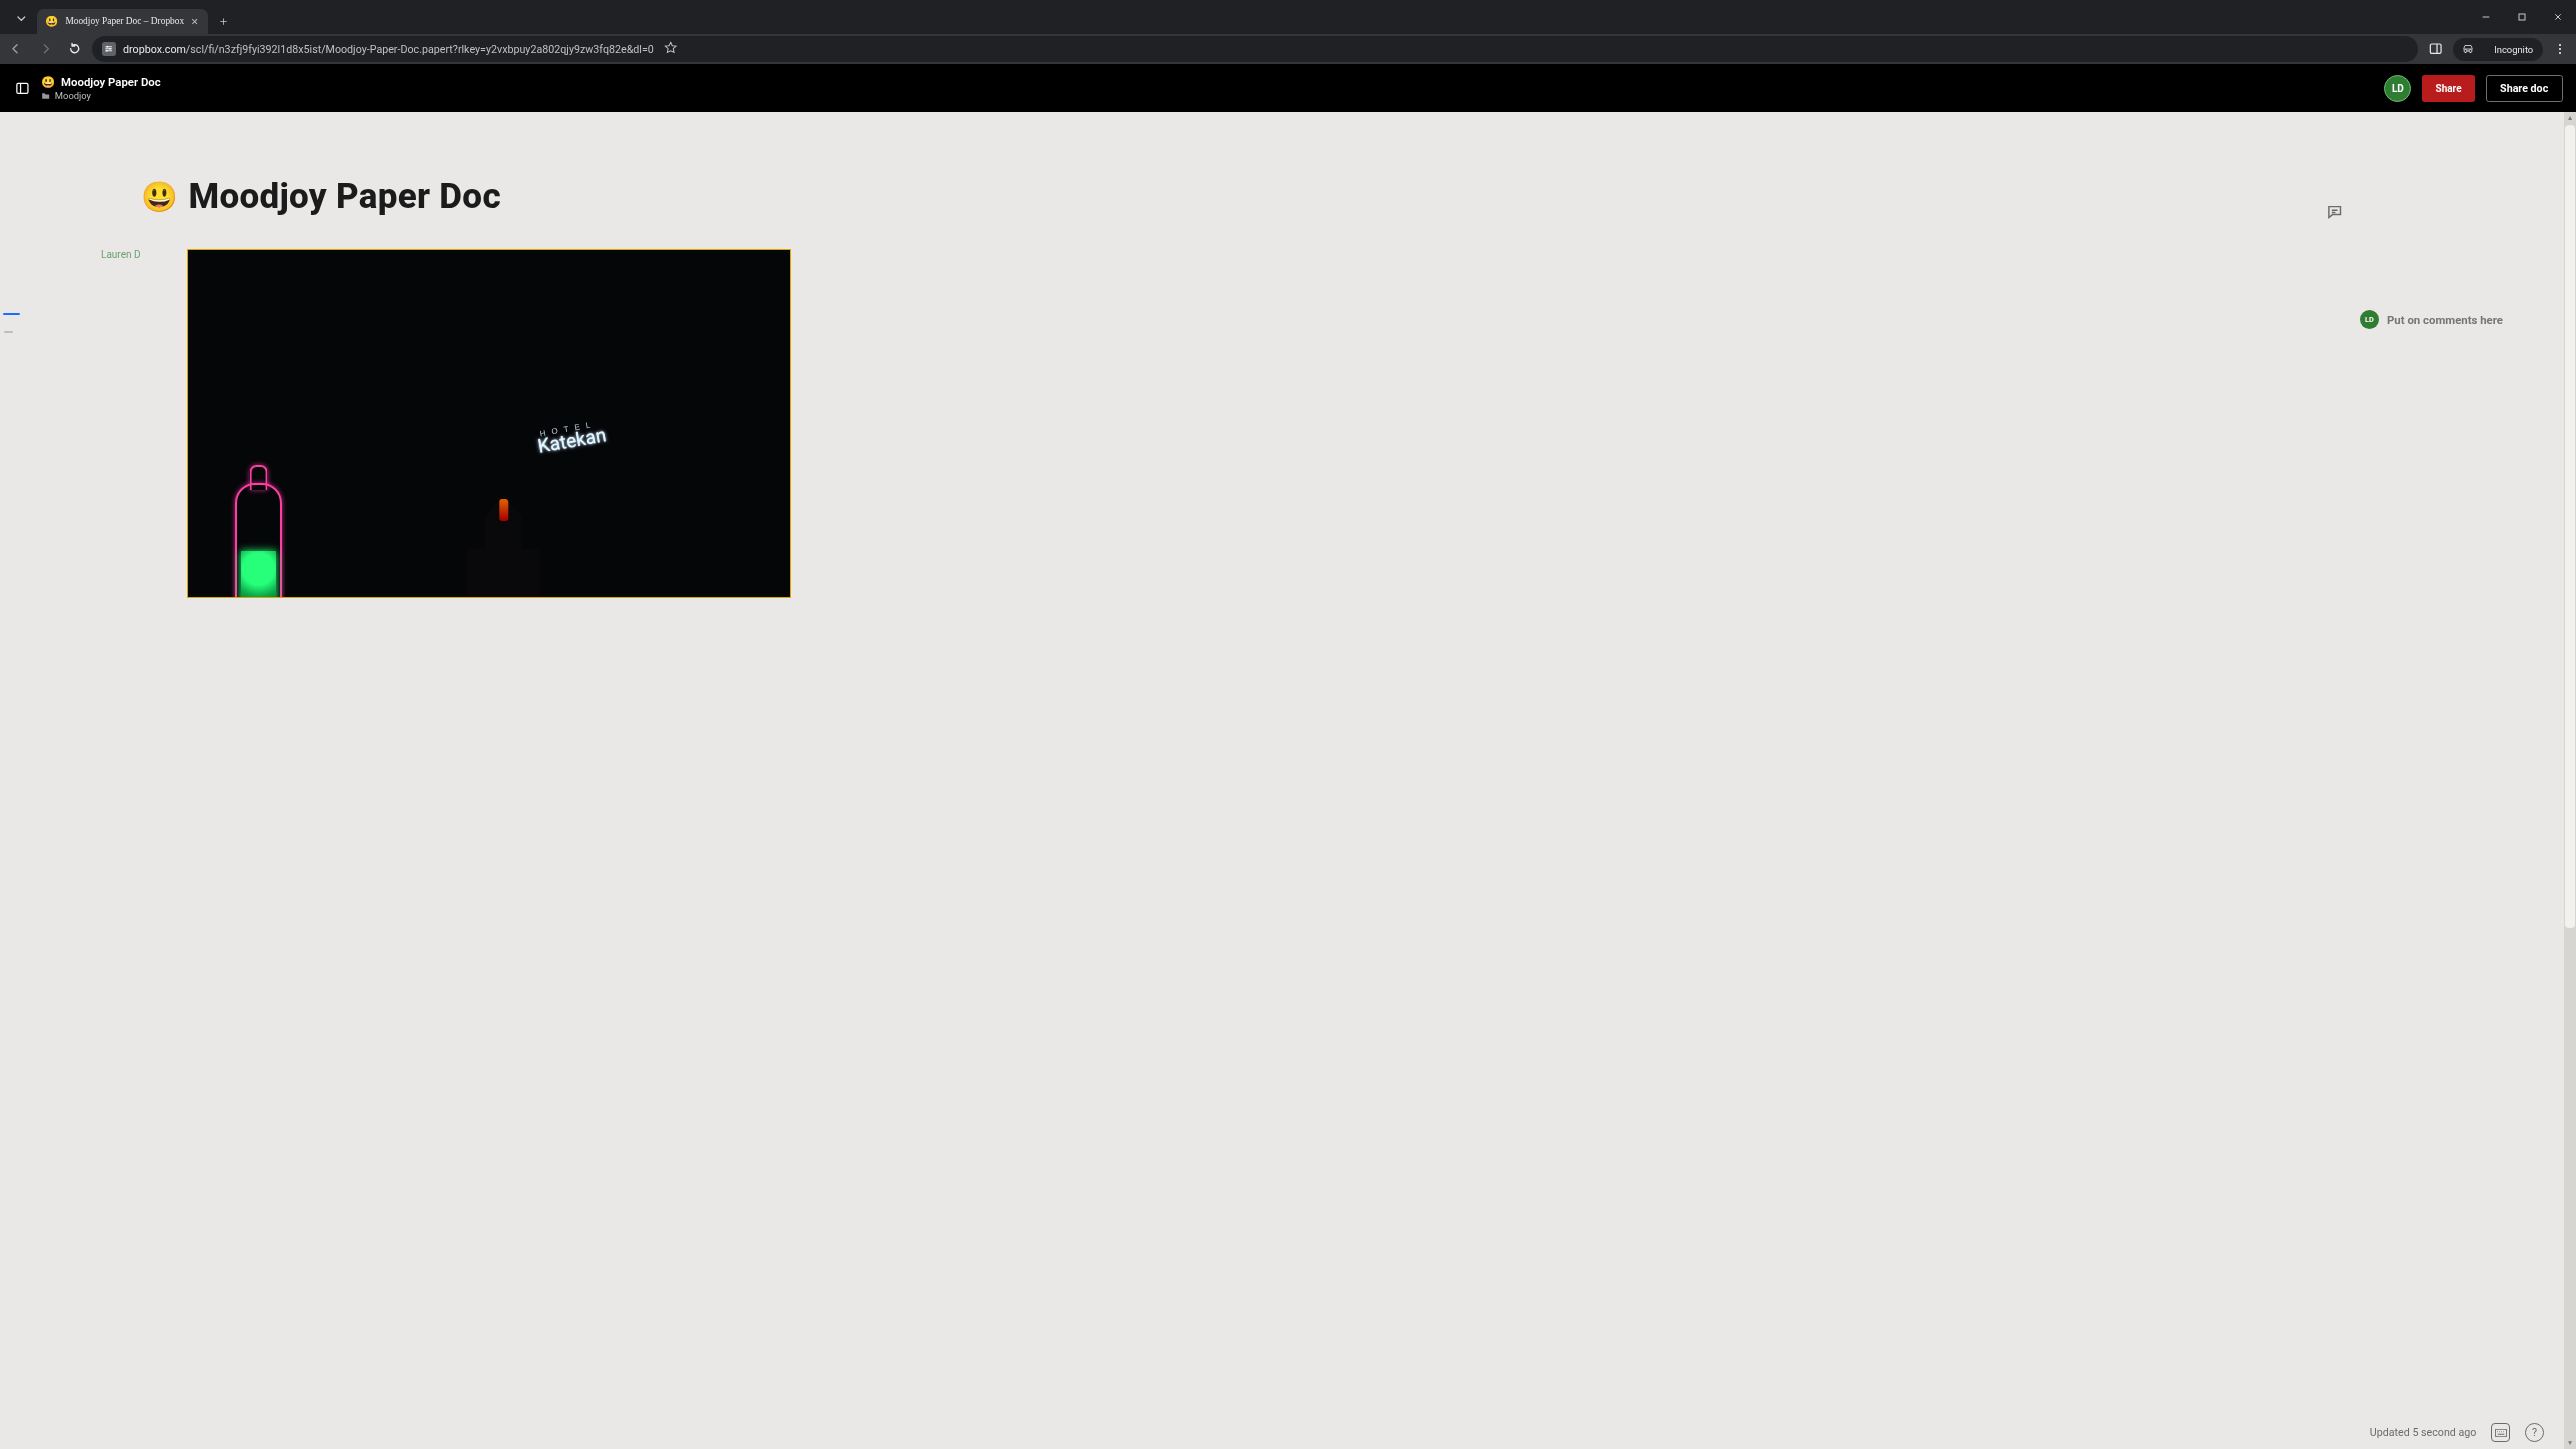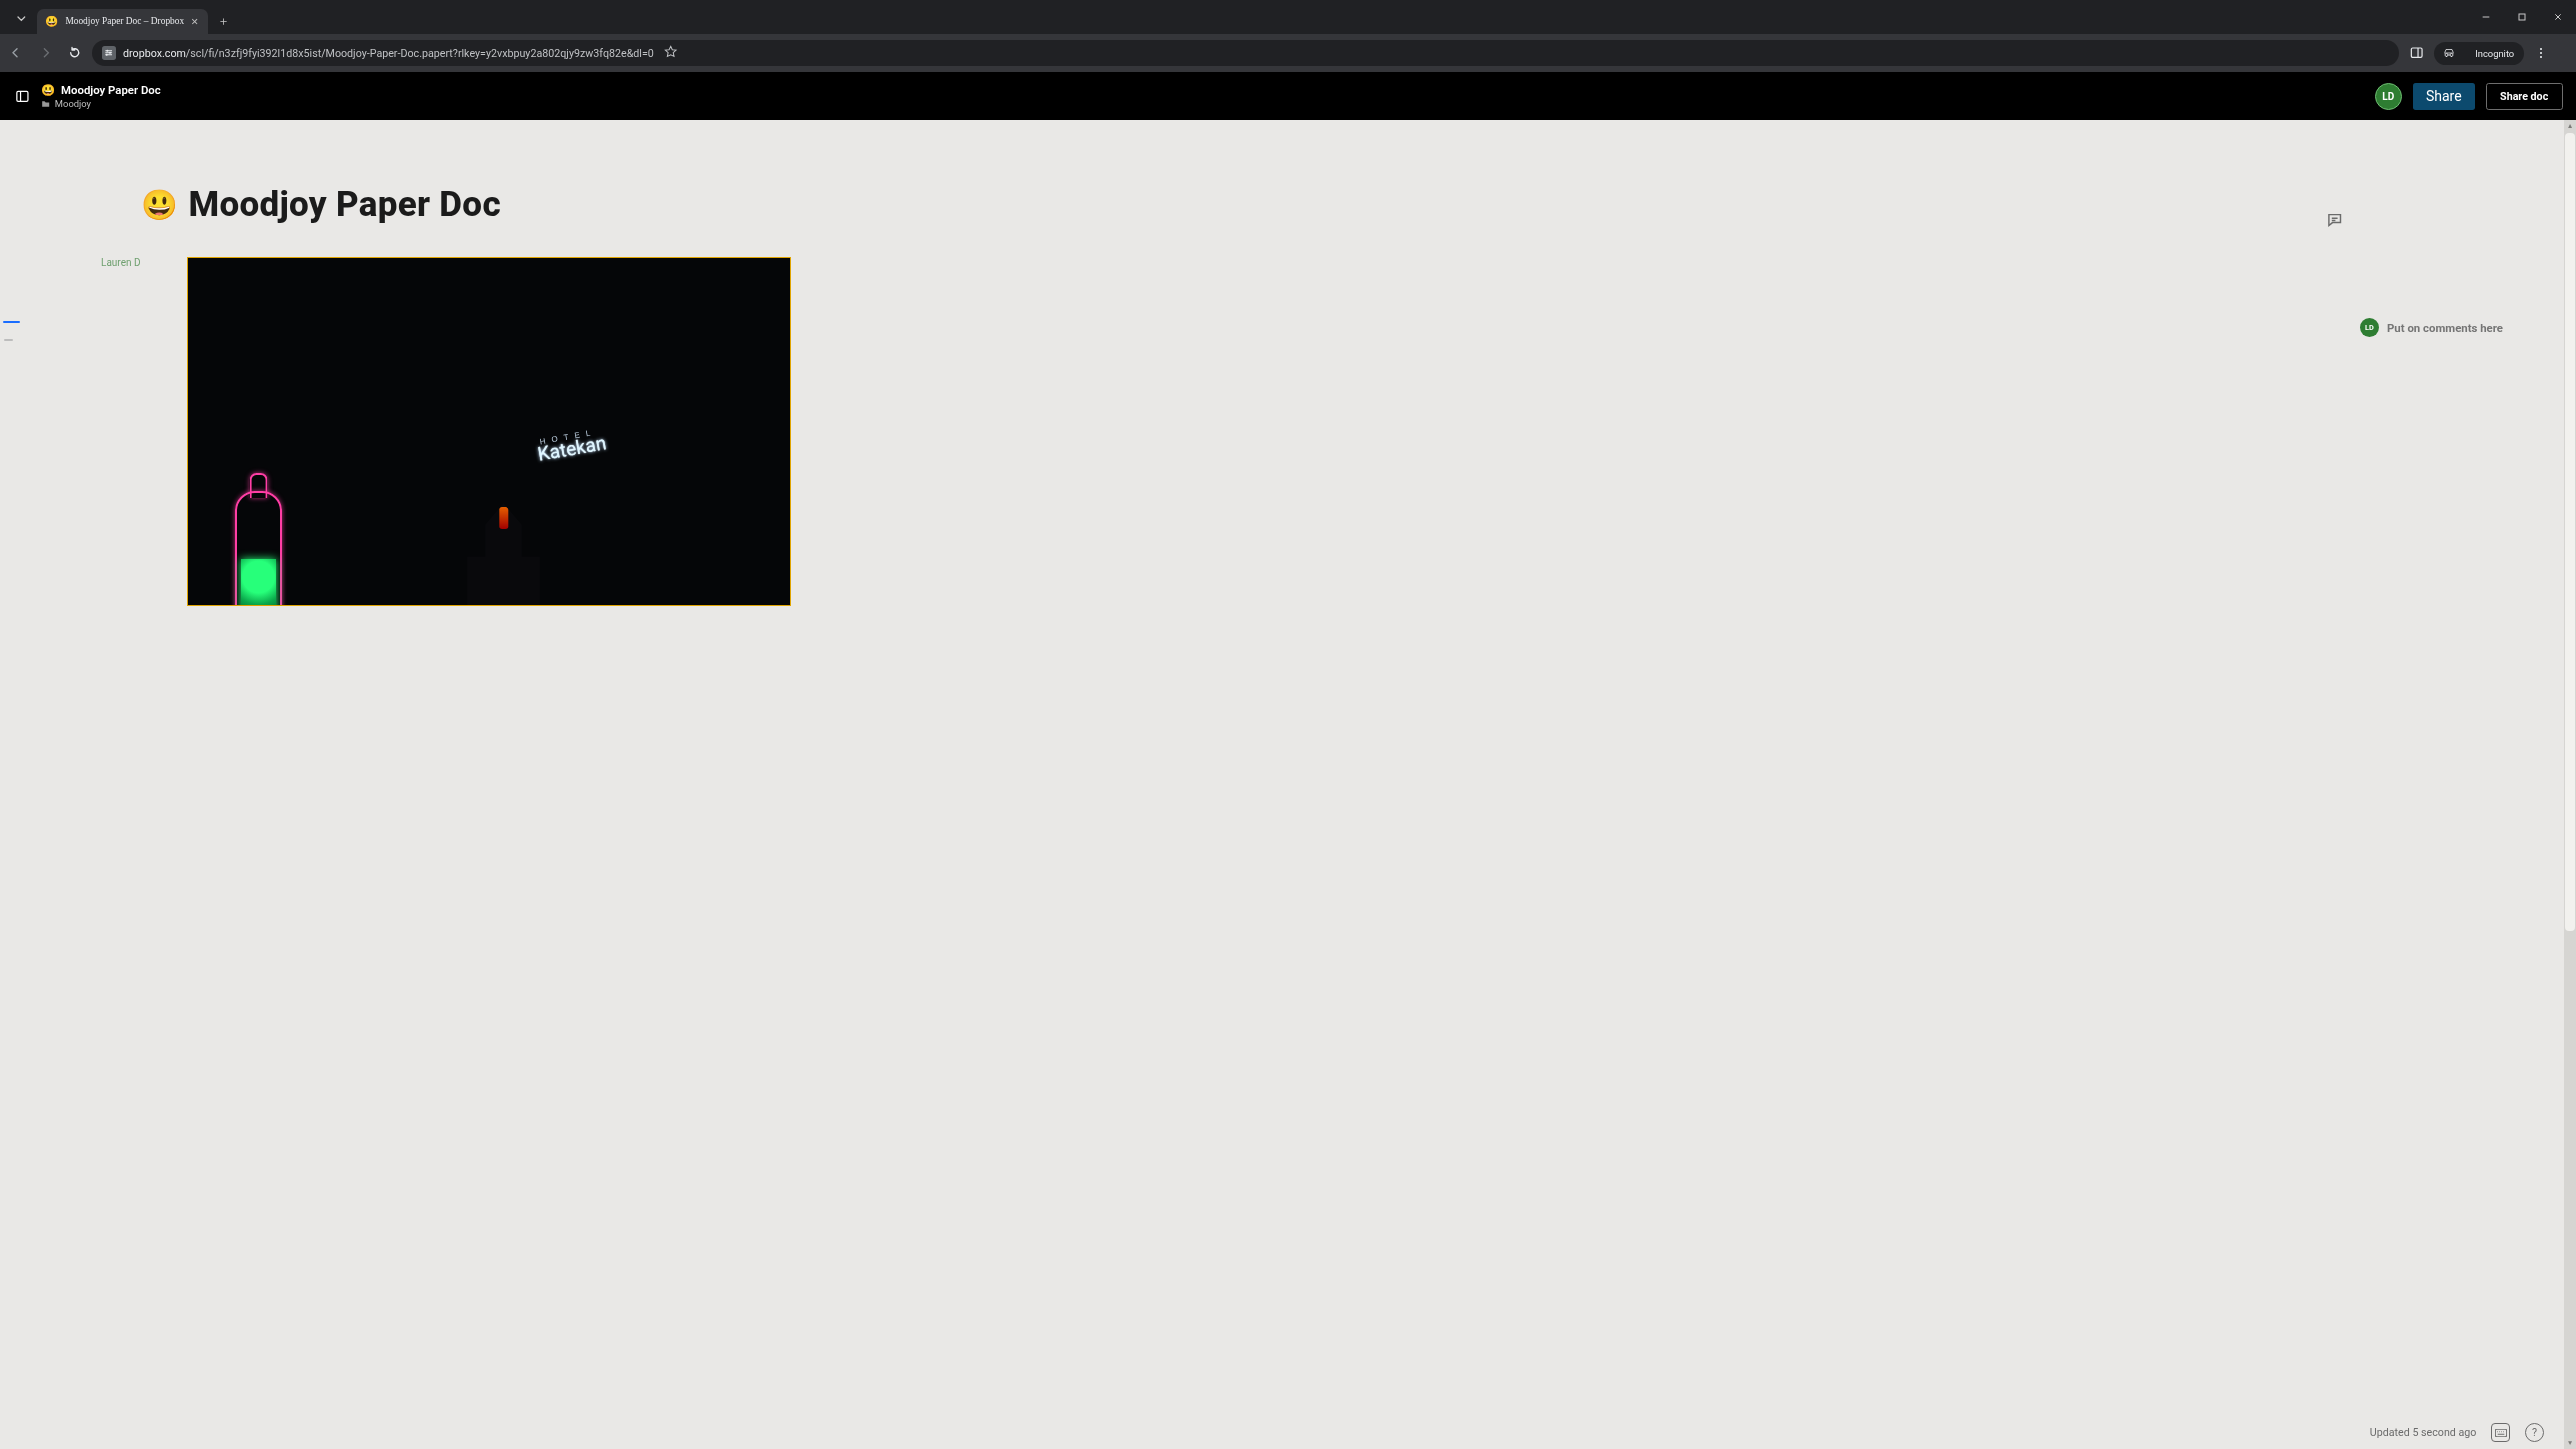--- a/index.html
+++ b/index.html
@@ -30,22 +30,22 @@
     }
     .window-controls {
       margin-left:auto; display:flex; align-items:center; height:100%;
     }
     .window-controls div {
       width:36px;height:100%;display:flex;align-items:center;justify-content:center;
       color:#c9c9c9; cursor:pointer; font-size:9.4px;
     }
 
     .addrbar {
-      height:38px; background:#35363a; display:flex; align-items:center; gap:5.4px;
-      padding: 0 23px 0 4px;
+      height:30px; background:#35363a; display:flex; align-items:center; gap:5.4px;
+      padding: 0 4px 0 4px;
     }
     .nav-btn {
       width:24px;height:24px;border-radius:50%;display:flex;align-items:center;justify-content:center;
       color:#9aa0a6; cursor:pointer;
     }
     .nav-btn.enabled { color:#e8eaed; }
     .omnibox {
       flex:1; height:25.5px; background:#202124; border-radius:13.4px; display:flex; align-items:center;
       padding:0 9.4px; gap:6.7px;
     }
@@ -78,22 +78,22 @@
     .doc-block { display:flex; flex-direction:column; gap:1.3px; }
     .doc-title-row { display:flex; align-items:center; gap:5.4px; font-weight:600; font-size:11.4px; }
     .breadcrumbs { display:flex; align-items:center; gap:4px; color:#bfbfbf; font-size:9.4px; }
     .breadcrumbs svg{width:9.4px;height:9.4px;opacity:.8}
     .hdr-spacer{flex:1}
     .avatar {
       width:27px;height:27px;border-radius:50%;background:#2e7d32;color:#fff;font-weight:700;
       display:flex;align-items:center;justify-content:center;font-size:10px;border:1.3px solid #6fbf73;
     }
     .share-btn {
-      background:#0c4a6e;color:#fff;border:none;height:27px;padding:0 13.4px;border-radius:2.7px;
-      font-weight:400;font-size:14px;cursor:pointer;
+      background:#b91c1c;color:#fff;border:none;height:27px;padding:0 13.4px;border-radius:2.7px;
+      font-weight:700;font-size:10px;cursor:pointer;
     }
     .create-btn {
       background:transparent;color:#fff;border:0.7px solid #6e6e6e;height:27px;padding:0 13.4px;border-radius:2.7px;
       font-weight:700;font-size:10.7px;cursor:pointer;
     }
     .cursor-ptr {
       position:absolute; top:59px; right:48px; pointer-events:none; color:#fff; font-size:12px;
       transform:translate(0,0);
     }
 

